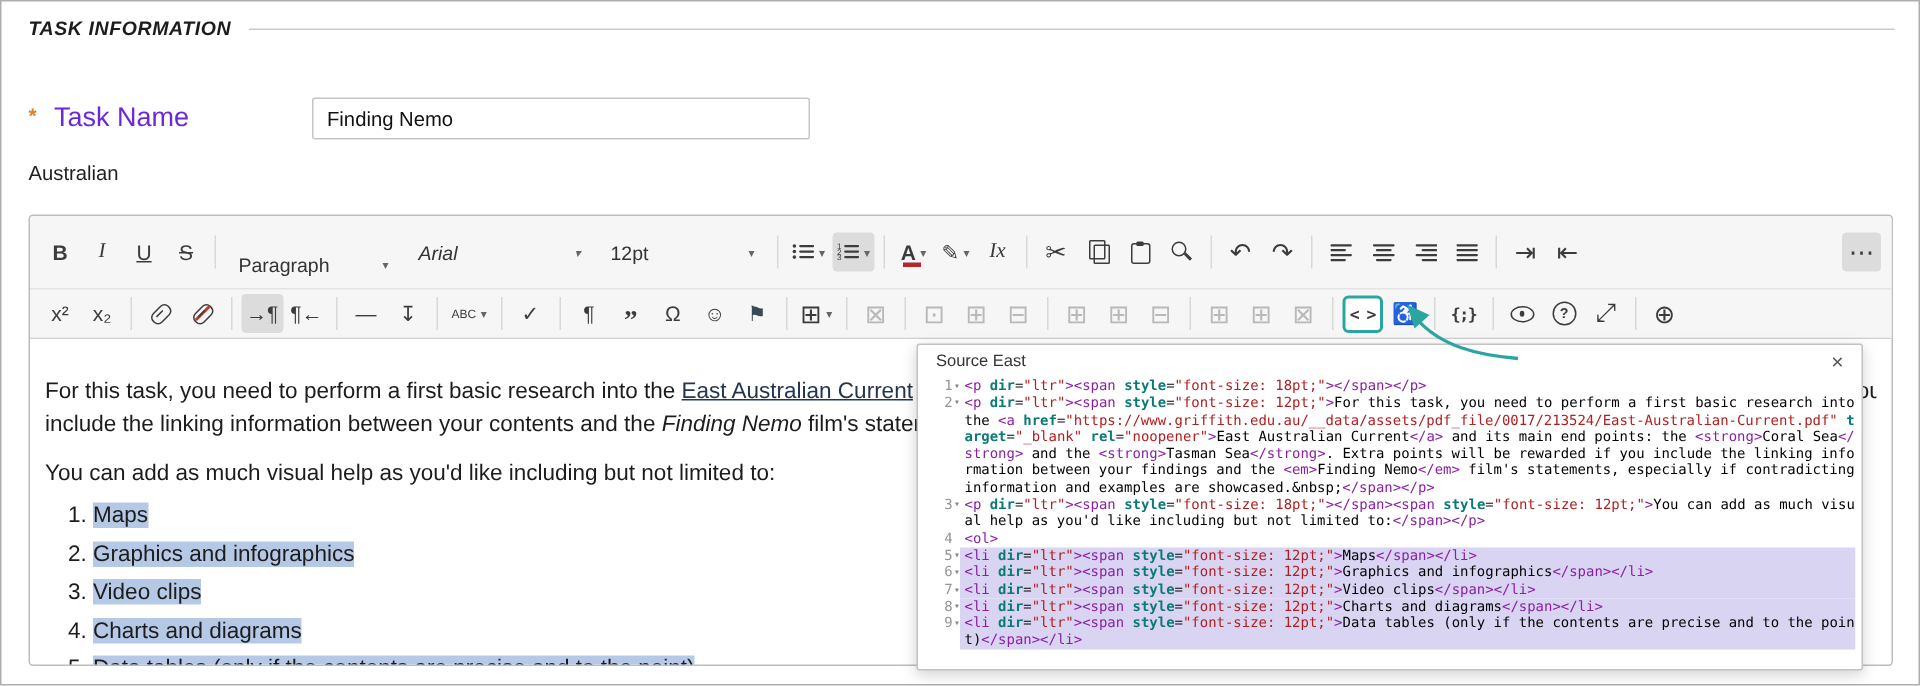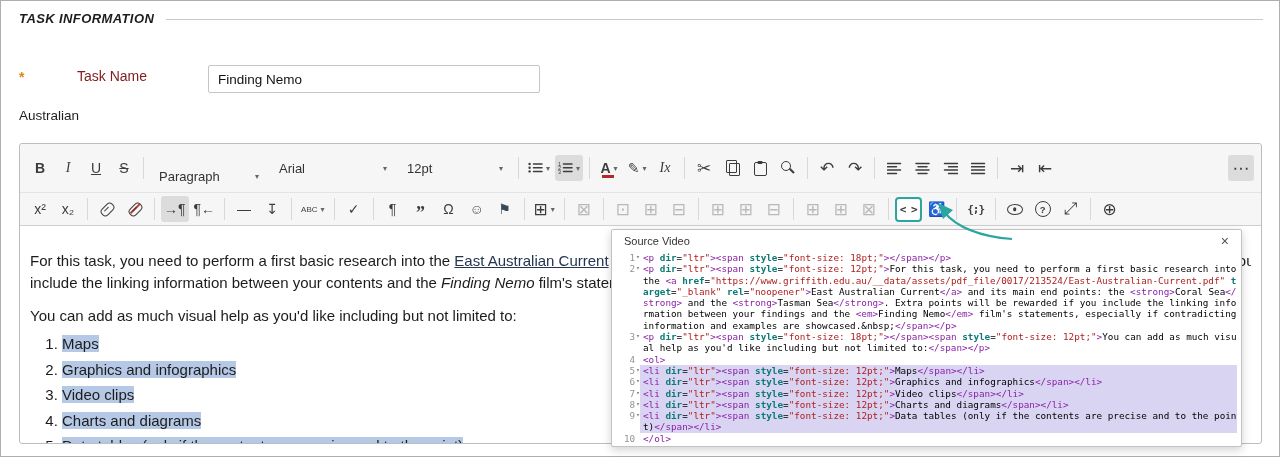--- a/index.html
+++ b/index.html
@@ -4,21 +4,21 @@
 <style>
   html,body{margin:0;padding:0;width:1280px;height:457px;overflow:hidden;background:#fff;
     font-family:"Liberation Sans",sans-serif;}
   .frame{position:absolute;inset:0;border:1px solid #aeaeae;background:#fff;box-sizing:border-box;}
 
   .section-head{position:absolute;left:18px;top:10px;width:1244px;display:flex;align-items:center;font-style:italic;}
   .section-head h1{margin:0;font-size:13px;font-weight:bold;letter-spacing:.4px;color:#1c1c1c;white-space:nowrap;}
   .head-rule{flex:1;height:1px;background:#c9c9c9;margin-left:12px;margin-top:2px;}
 
   .req{position:absolute;left:18px;top:68px;color:#e0801f;font-weight:bold;font-size:14px;}
-  .task-label{position:absolute;left:35px;top:67px;font-size:14px;color:#7f1d1d;margin-left:41px;}
+  .task-label{position:absolute;left:35px;top:67px;font-size:18px;color:#6d28d9;}
   .task-input{position:absolute;left:207px;top:64px;width:332px;height:28px;border:1px solid #c6c6c6;
     border-radius:2px;padding:0 9px;font-size:13.5px;color:#111;box-sizing:border-box;font-family:inherit;}
   .desc-label{position:absolute;left:18px;top:107px;font-size:13.5px;color:#1f1f1f;}
   .hint{position:absolute;left:18px;top:125px;font-size:13.5px;color:#1f1f1f;}
 
   .editor{position:absolute;left:18px;top:142px;width:1243px;height:301px;border:1px solid #bdbdbd;
     border-radius:3px;box-sizing:border-box;background:#fff;display:flex;flex-direction:column;}
   .toolbar{background:#f6f6f6;border-bottom:1px solid #cfcfcf;border-radius:3px 3px 0 0;}
   .tb-row{display:flex;align-items:center;padding:3px 6px;}
   .tb-row+.tb-row{border-top:1px solid #e3e3e3;}
@@ -116,21 +116,21 @@
             <span class="g-under">U</span>
           </button>
           <button class="tb-btn">
             <span class="g-strike">S</span>
           </button>
           <div class="sep"></div>
           <div class="tb-select" style="width: 100px; margin-top: 16px;">
             <span>Paragraph</span>
             <span class="caret">▾</span>
           </div>
-          <div class="tb-select" style="width: 108px;">
+          <div class="tb-select" style="width: 108px; font-style: italic;">
             <span>Arial</span>
             <span class="caret">▾</span>
           </div>
           <div class="tb-select" style="width: 96px;">
             <span>12pt</span>
             <span class="caret">▾</span>
           </div>
           <div class="sep"></div>
           <button class="tb-btn">
             <span class="svgwrap">
@@ -373,21 +373,21 @@
           <li><span class="hl">Graphics and infographics</span></li>
           <li><span class="hl">Video clips</span></li>
           <li><span class="hl">Charts and diagrams</span></li>
           <li><span class="hl">Data tables (only if the contents are precise and to the point)</span></li>
         </ol>
     </div>
   </div>
 
   <div class="dialog">
     <div class="dlg-head">
-      <span class="dlg-title">Source Video</span>
+      <span class="dlg-title">Source East</span>
       <span class="dlg-close">×</span>
     </div>
     <div class="codewrap" id="code-lines">
         <div class="cl">
           <div class="cl-gut">1<span class="fold">▾</span></div>
           <div class="cl-code"><span class="tag">&lt;p</span> <span class="attr">dir</span>=<span class="str">"ltr"</span><span class="tag">&gt;</span><span class="tag">&lt;span</span> <span class="attr">style</span>=<span class="str">"font-size: 18pt;"</span><span class="tag">&gt;</span><span class="tag">&lt;/span</span><span class="tag">&gt;</span><span class="tag">&lt;/p</span><span class="tag">&gt;</span></div>
         </div>
         <div class="cl">
           <div class="cl-gut">2<span class="fold">▾</span></div>
           <div class="cl-code"><span class="tag">&lt;p</span> <span class="attr">dir</span>=<span class="str">"ltr"</span><span class="tag">&gt;</span><span class="tag">&lt;span</span> <span class="attr">style</span>=<span class="str">"font-size: 12pt;"</span><span class="tag">&gt;</span>For this task, you need to perform a first basic research into the <span class="tag">&lt;a</span> <span class="attr">href</span>=<span class="str">"https://www.griffith.edu.au/__data/assets/pdf_file/0017/213524/East-Australian-Current.pdf"</span> <span class="attr">target</span>=<span class="str">"_blank"</span> <span class="attr">rel</span>=<span class="str">"noopener"</span><span class="tag">&gt;</span>East Australian Current<span class="tag">&lt;/a</span><span class="tag">&gt;</span> and its main end points: the <span class="tag">&lt;strong</span><span class="tag">&gt;</span>Coral Sea<span class="tag">&lt;/strong</span><span class="tag">&gt;</span> and the <span class="tag">&lt;strong</span><span class="tag">&gt;</span>Tasman Sea<span class="tag">&lt;/strong</span><span class="tag">&gt;</span>. Extra points will be rewarded if you include the linking information between your findings and the <span class="tag">&lt;em</span><span class="tag">&gt;</span>Finding Nemo<span class="tag">&lt;/em</span><span class="tag">&gt;</span> film's statements, especially if contradicting information and examples are showcased.&amp;nbsp;<span class="tag">&lt;/span</span><span class="tag">&gt;</span><span class="tag">&lt;/p</span><span class="tag">&gt;</span></div>
@@ -413,24 +413,20 @@
           <div class="cl-code"><span class="tag">&lt;li</span> <span class="attr">dir</span>=<span class="str">"ltr"</span><span class="tag">&gt;</span><span class="tag">&lt;span</span> <span class="attr">style</span>=<span class="str">"font-size: 12pt;"</span><span class="tag">&gt;</span>Video clips<span class="tag">&lt;/span</span><span class="tag">&gt;</span><span class="tag">&lt;/li</span><span class="tag">&gt;</span></div>
         </div>
         <div class="cl sel">
           <div class="cl-gut">8<span class="fold">▾</span></div>
           <div class="cl-code"><span class="tag">&lt;li</span> <span class="attr">dir</span>=<span class="str">"ltr"</span><span class="tag">&gt;</span><span class="tag">&lt;span</span> <span class="attr">style</span>=<span class="str">"font-size: 12pt;"</span><span class="tag">&gt;</span>Charts and diagrams<span class="tag">&lt;/span</span><span class="tag">&gt;</span><span class="tag">&lt;/li</span><span class="tag">&gt;</span></div>
         </div>
         <div class="cl sel">
           <div class="cl-gut">9<span class="fold">▾</span></div>
           <div class="cl-code"><span class="tag">&lt;li</span> <span class="attr">dir</span>=<span class="str">"ltr"</span><span class="tag">&gt;</span><span class="tag">&lt;span</span> <span class="attr">style</span>=<span class="str">"font-size: 12pt;"</span><span class="tag">&gt;</span>Data tables (only if the contents are precise and to the point)<span class="tag">&lt;/span</span><span class="tag">&gt;</span><span class="tag">&lt;/li</span><span class="tag">&gt;</span></div>
         </div>
-        <div class="cl">
-          <div class="cl-gut">10<span class="fold" style="visibility:hidden">▾</span></div>
-          <div class="cl-code"><span class="tag">&lt;/ol</span><span class="tag">&gt;</span></div>
-        </div>
       </div>
   </div>
 
   <svg class="arrow" width="90" height="42" viewBox="0 0 90 42">
     <path d="M86,38 C60,36 34,30 18,11" fill="none" stroke="#2aa5a0" stroke-width="2.2"></path>
     <polygon points="12,2 27,9 17,18" fill="#2aa5a0"></polygon>
   </svg>
 
 </div>
 

